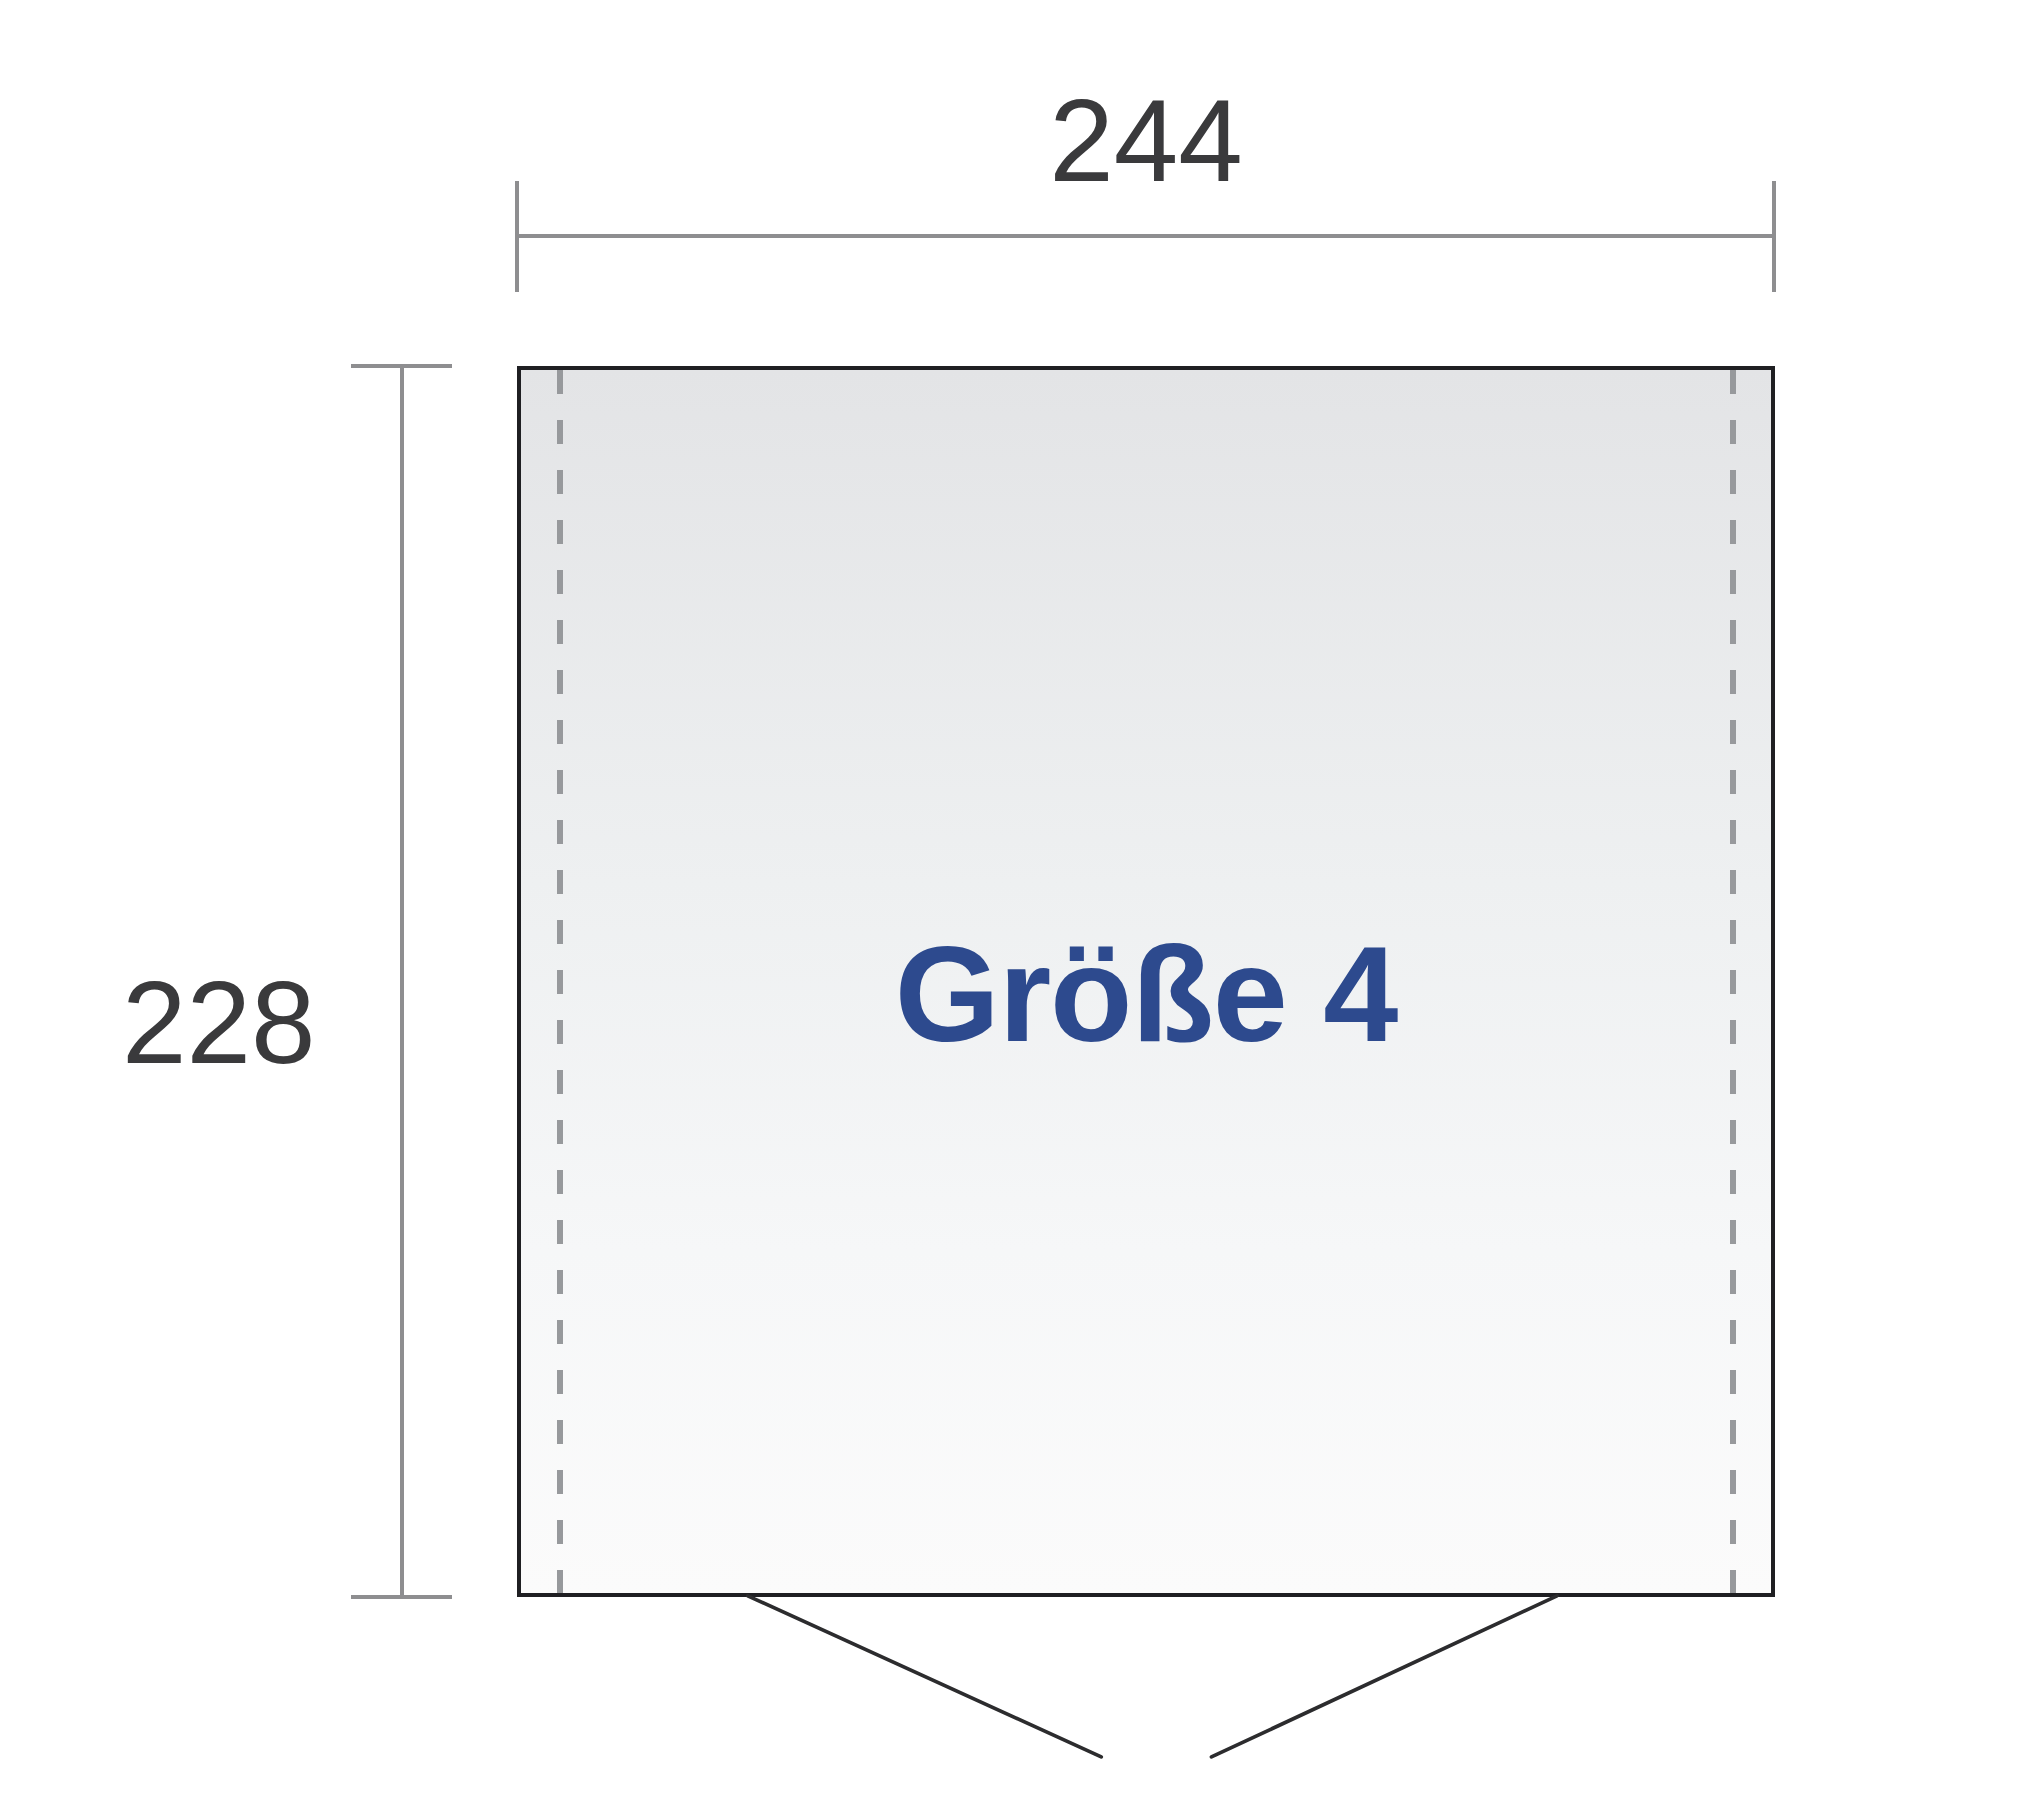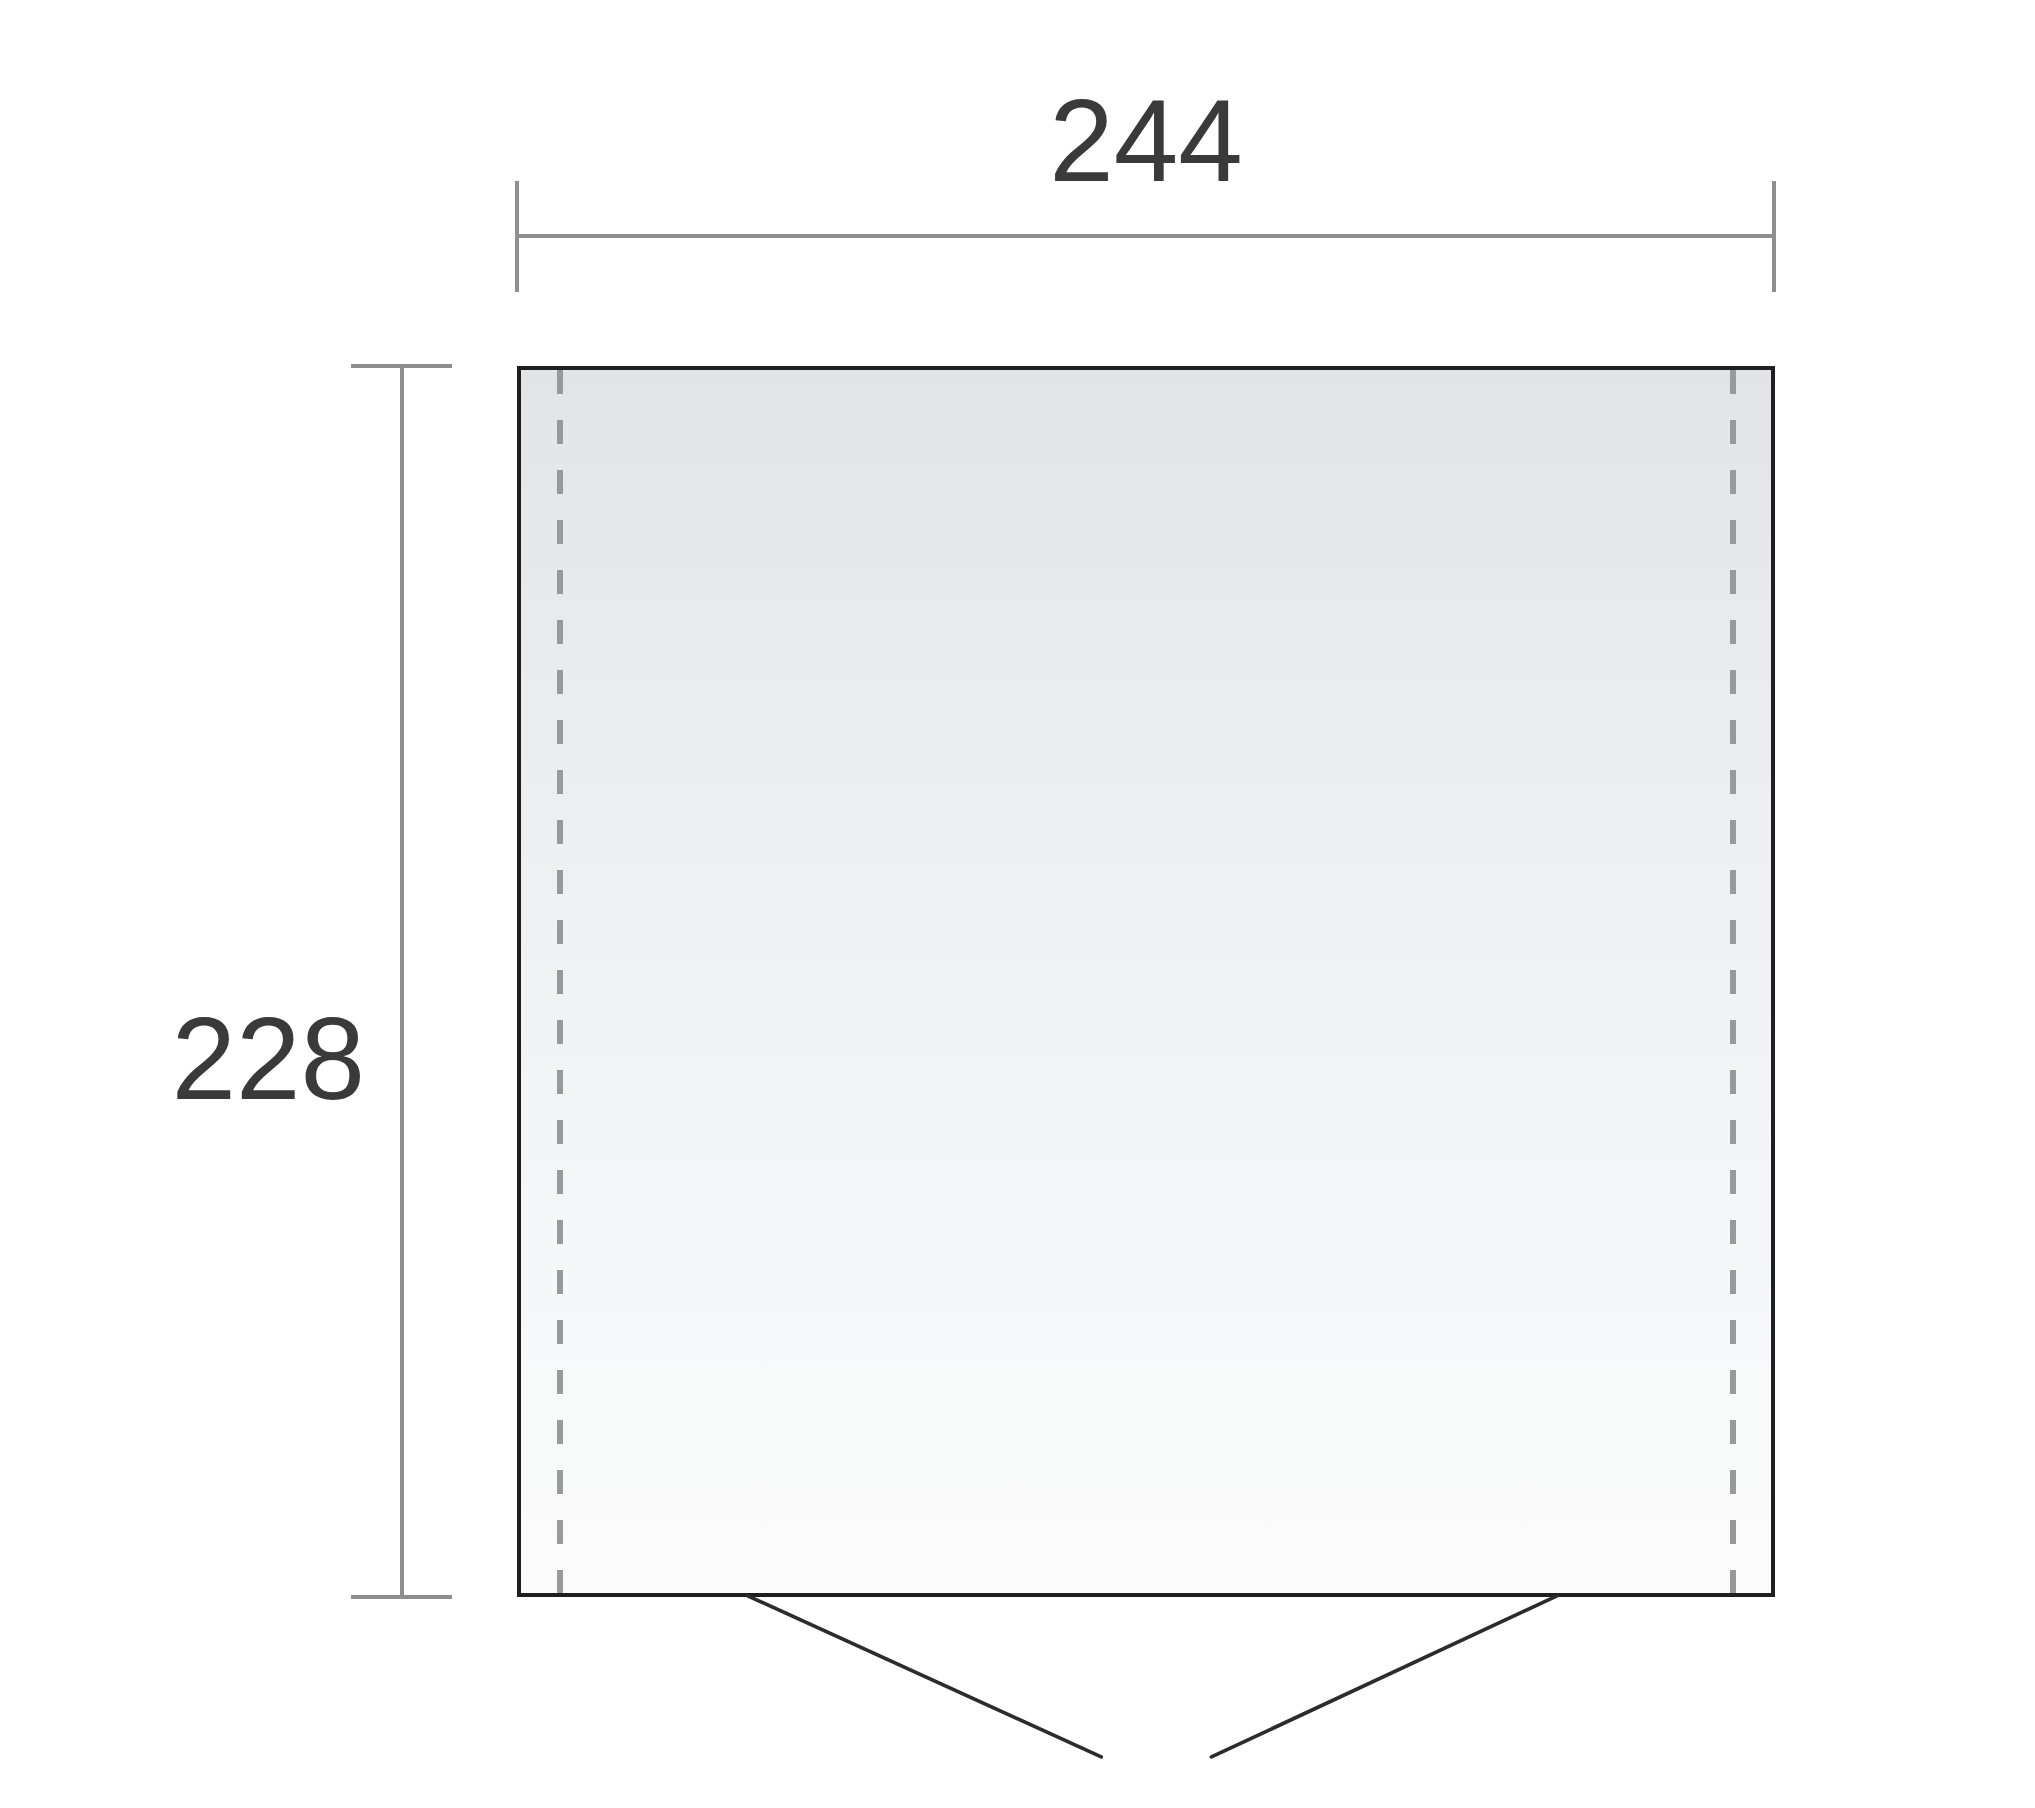--- a/index.html
+++ b/index.html
@@ -113,25 +113,24 @@
     background: var(--dimension_lines);
   }
   .tick-h.top    { top: 364px; }
   .tick-h.bottom { top: 1595px; }
 
   .dim-label-left {
     position: absolute;
     left: 122px;
     width: 243px;
     top: 960px;
-    text-align: right;
+    text-align: left;
     font-size: 116px;
     line-height: 1.1;
     color: var(--dimension_text);
-    margin-top: 36px;
   }
 
   
   .door-svg {
     position: absolute;
     left: 0;
     top: 0;
     width: 2035px;
     height: 1809px;
     pointer-events: none;
@@ -158,20 +157,21 @@
   <div>
     <div class="dim-label-left">228</div>
     <div class="dim-line-v"></div>
     <div class="tick-h top"></div>
     <div class="tick-h bottom"></div>
   </div>
 
   <div class="plan-rect">
     <div class="dashed-line left"></div>
     <div class="dashed-line right"></div>
+    <div class="size-label">Größe 4</div>
   </div>
 
   <svg class="door-svg" viewBox="0 0 3840 3413">
     <line class="door-line" x1="1411" y1="3011" x2="2078" y2="3315"></line>
     <line class="door-line" x1="2938" y1="3011" x2="2286" y2="3315"></line>
   </svg>
 
 </div>
 
 

